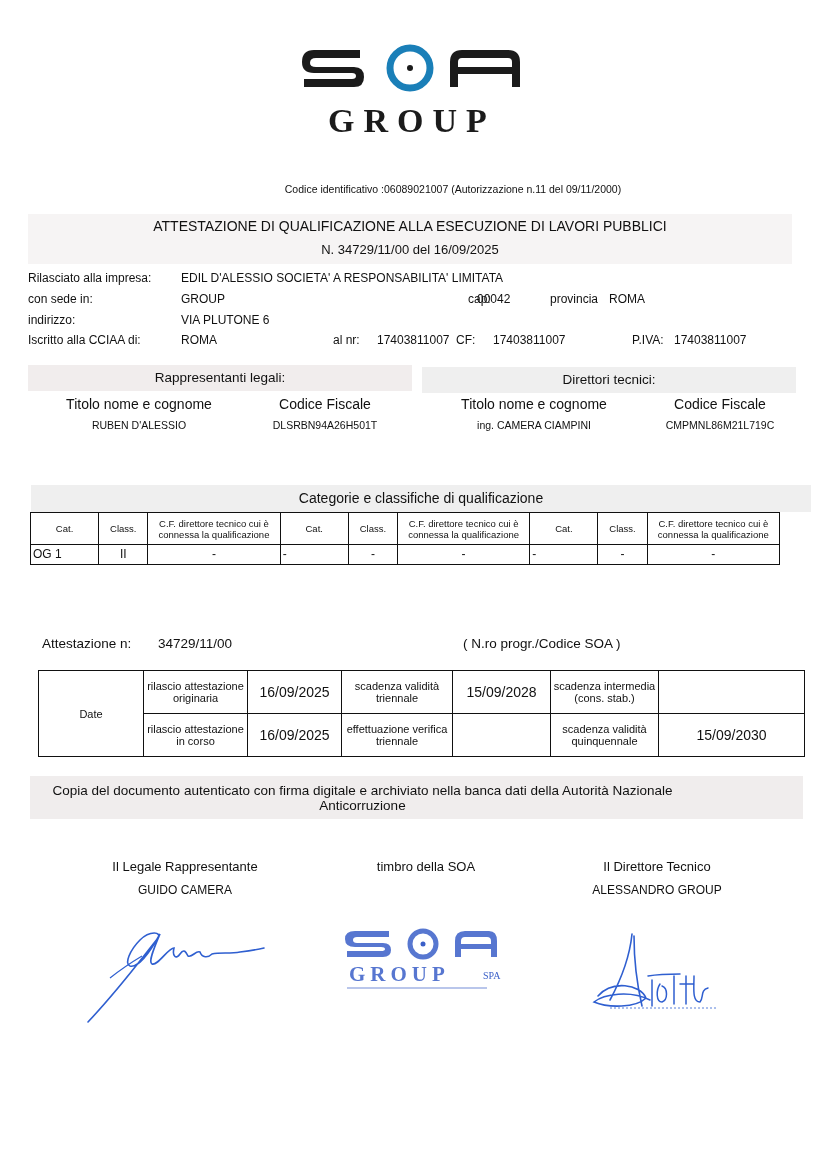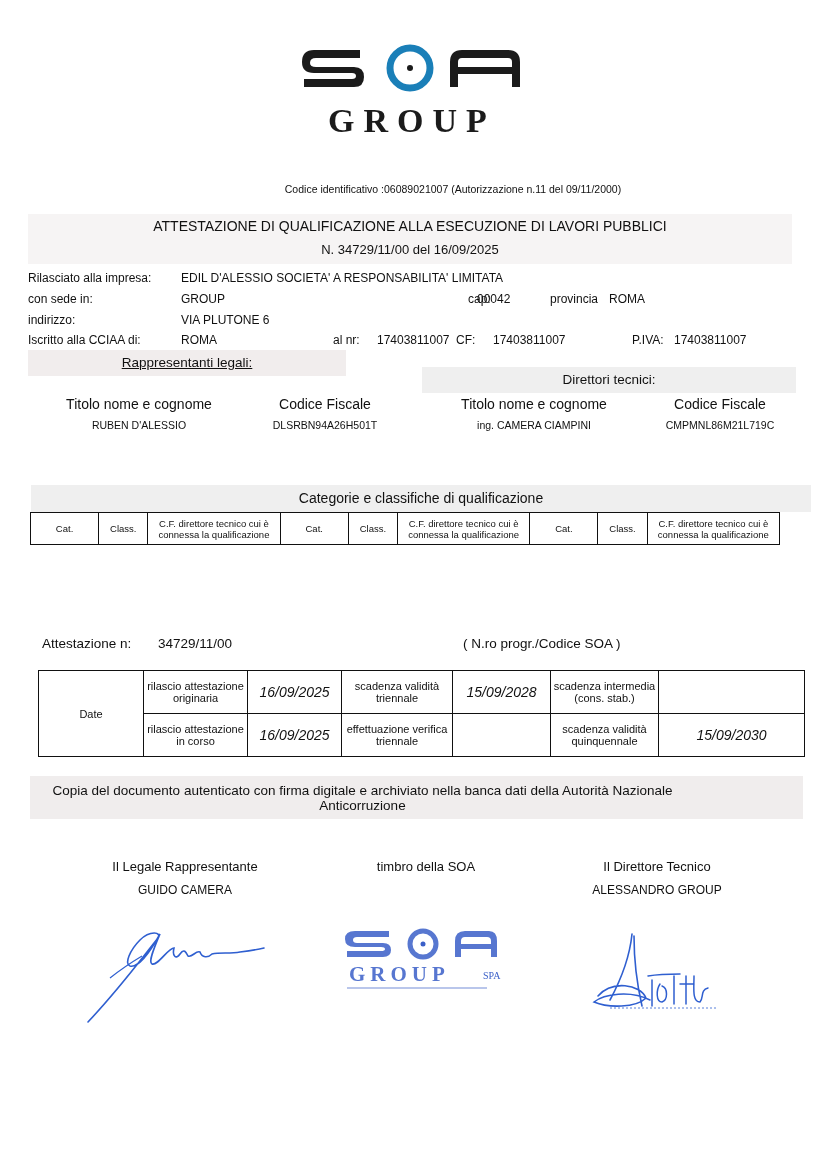--- a/index.html
+++ b/index.html
@@ -18,21 +18,21 @@
   .band.grey { background: #efefef; }
   .colhdr { font-size: 14px; text-align: center; }
   .small { font-size: 10.5px; text-align: center; }
   table { border-collapse: collapse; position: absolute; }
   table td { border: 1.5px solid #111; text-align: center; padding: 0; }
   .cat-table td { font-size: 9.5px; line-height: 11px; }
   .cat-table tr.hdr td { height: 31px; }
   .cat-table tr.row td { height: 19px; font-size: 12px; }
   .cat-table td.left { text-align: left; padding-left: 2px; }
   .date-table td { font-size: 11px; line-height: 12px; }
-  .date-table td.big { font-size: 14px; font-style: italic; }
+  .date-table td.big { font-size: 14px; }
   .date-table tr td { height: 42px; }
   .footer-band { left: 30px; top: 776px; width: 773px; height: 43px; background: #f0eded; }
   .footer-text { left: 30px; width: 665px; top: 783px; text-align: center; font-size: 13.5px; }
   .sig-title { font-size: 13px; text-align: center; width: 240px; }
   .sig-name { font-size: 12px; text-align: center; width: 240px; }
 </style>
 </head>
 <body>
 
 <div class="abs logo">
@@ -69,21 +69,21 @@
 
 <div class="abs lbl" style="left:28px; top:333px;">Iscritto alla CCIAA di:</div>
 <div class="abs lbl" style="left:181px; top:333px;">ROMA</div>
 <div class="abs lbl" style="left:333px; top:333px;">al nr:</div>
 <div class="abs lbl" style="left:377px; top:333px;">17403811007</div>
 <div class="abs lbl" style="left:456px; top:333px;">CF:</div>
 <div class="abs lbl" style="left:493px; top:333px;">17403811007</div>
 <div class="abs lbl" style="left:632px; top:333px;">P.IVA:</div>
 <div class="abs lbl" style="left:674px; top:333px;">17403811007</div>
 
-<div class="abs band" style="left:28px; top:350px; width:318px;text-decoration:underline;">Rappresentanti legali:</div>
+<div class="abs band" style="left:28px; top:365px; width:384px;">Rappresentanti legali:</div>
 <div class="abs colhdr" style="left:39px; top:396px; width:200px;">Titolo nome e cognome</div>
 <div class="abs colhdr" style="left:245px; top:396px; width:160px;">Codice Fiscale</div>
 <div class="abs small" style="left:39px; top:419px; width:200px;">RUBEN D'ALESSIO</div>
 <div class="abs small" style="left:245px; top:419px; width:160px;">DLSRBN94A26H501T</div>
 
 <div class="abs band grey" style="left:422px; top:367px; width:374px;">Direttori tecnici:</div>
 <div class="abs colhdr" style="left:434px; top:396px; width:200px;">Titolo nome e cognome</div>
 <div class="abs colhdr" style="left:640px; top:396px; width:160px;">Codice Fiscale</div>
 <div class="abs small" style="left:434px; top:419px; width:200px;">ing. CAMERA CIAMPINI</div>
 <div class="abs small" style="left:640px; top:419px; width:160px;">CMPMNL86M21L719C</div>
@@ -94,20 +94,31 @@
       <tr class="hdr">
     <td style="width:67px;">Cat.</td>
     <td style="width:48px;">Class.</td>
     <td style="width:131px;">C.F. direttore tecnico cui è connessa la qualificazione</td>
     <td style="width:67px;">Cat.</td>
     <td style="width:48px;">Class.</td>
     <td style="width:131px;">C.F. direttore tecnico cui è connessa la qualificazione</td>
     <td style="width:67px;">Cat.</td>
     <td style="width:48px;">Class.</td>
     <td style="width:131px;">C.F. direttore tecnico cui è connessa la qualificazione</td>
+  </tr>
+  <tr class="row">
+    <td class="left">OG 1</td>
+    <td>II</td>
+    <td>-</td>
+    <td class="left">-</td>
+    <td>-</td>
+    <td>-</td>
+    <td class="left">-</td>
+    <td>-</td>
+    <td>-</td>
   </tr>
 </tbody>
   </table>
 
 <div class="abs" style="left:42px; top:636px; font-size:13.5px;">Attestazione n:</div>
 <div class="abs" style="left:158px; top:636px; font-size:13.5px;">34729/11/00</div>
 <div class="abs" style="left:463px; top:636px; font-size:13.5px;">( N.ro progr./Codice SOA )</div>
 
 <table class="date-table" style="left:38px; top:670px; width:767px;">
   <tbody>

